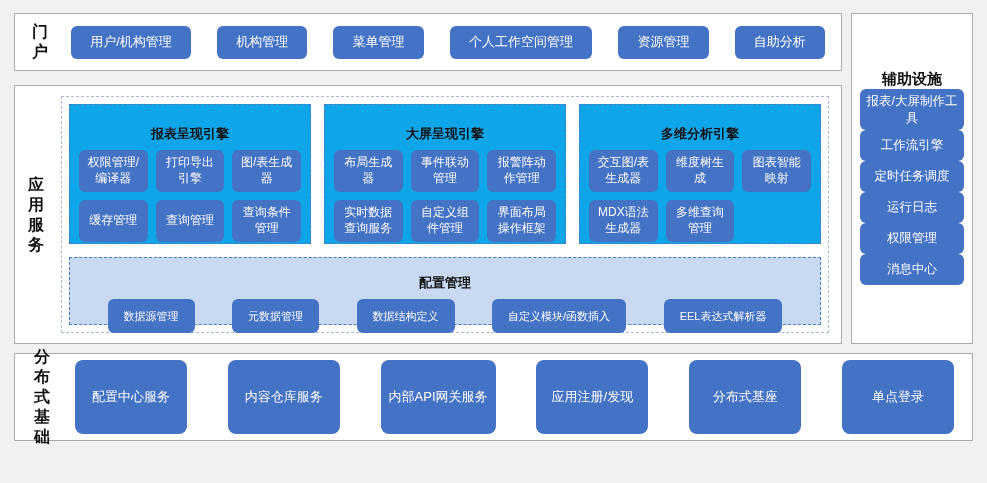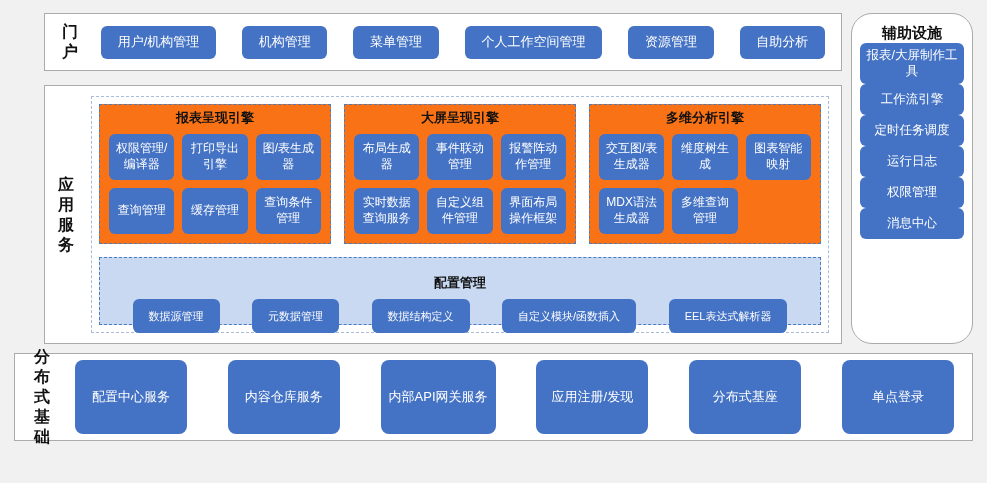--- a/index.html
+++ b/index.html
@@ -6,21 +6,21 @@
   html,body { background:#e9e9e9; }
   body { font-family: "Liberation Sans", "DejaVu Sans", sans-serif; }
   .page {
     width: 987px; height: 483px;
     background: #f1f1f1;
     padding: 13px 14px;
     position: relative;
   }
   .panel { background:#ffffff; border:1px solid #ababab; }
   .layout { display:flex; gap:9px; height:331px; }
-  .left-col { flex:1; display:flex; flex-direction:column; gap:14px; min-width:0;margin-left:30px; }
+  .left-col { flex:1; display:flex; flex-direction:column; gap:14px; min-width:0; }
 
   .v-label {
     font-weight:bold; color:#111; width:18px; word-break:break-all;
     line-height:1.25; font-size:16px; text-align:center; flex:0 0 auto;
   }
 
   .node {
     background:#4472c4; color:#ffffff; border-radius:6px;
     display:flex; align-items:center; justify-content:center;
     text-align:center; cursor:default;
@@ -32,33 +32,33 @@
   .portal .node { flex:1 1 auto; height:33px; font-size:13px; padding:0 12px; white-space:nowrap; }
 
   
   .services { flex:1; display:flex; align-items:center; padding:10px 12px; min-height:0; }
   .svc-box {
     flex:1; align-self:stretch; border:1px dashed #a8bbd8; padding:7px;
     display:flex; flex-direction:column; gap:13px; margin-left:16px; min-width:0;
   }
   .engines { display:flex; gap:13px; flex:1; min-height:0; }
   .engine {
-    flex:1; background:#f97316; border:1px dashed #4a7ac0;
-    padding:4px 9px 9px; display:flex; flex-direction:column; min-width:0;
+    flex:1; background:#0ea5e9; border:1px dashed #4a7ac0;
+    padding:20px 9px 9px; display:flex; flex-direction:column; min-width:0;
   }
   .group-title { font-size:13px; font-weight:bold; color:#111; text-align:center; margin-bottom:7px; }
   .engine-grid { display:grid; grid-template-columns:repeat(3,1fr); gap:8px; flex:1; }
   .engine-grid .node { font-size:12px; line-height:1.3; padding:4px 6px; min-height:42px; }
 
   .config { background:#c9d9f2; border:1px dashed #4a7ac0; height:68px; padding:16px 10px 10px; display:flex; flex-direction:column; }
   .config-row { display:flex; justify-content:space-evenly; align-items:center; flex:1; gap:10px; }
   .config-row .node { height:34px; padding:0 16px; font-size:11px; white-space:nowrap; }
 
   
-  .sidebar { width:122px; padding:8px 8px 12px; display:flex; flex-direction:column; justify-content:flex-start;border-radius:21px; }
+  .sidebar { width:122px; padding:8px 8px 12px; display:flex; flex-direction:column; justify-content:center; }
   .sidebar-title { font-size:15px; font-weight:bold; text-align:center; color:#111; padding-top:2px; }
   .sidebar .node { min-height:31px; font-size:12.5px; padding:4px 5px; line-height:1.3; }
 
   
   .foundation { margin-top:9px; height:88px; display:flex; align-items:center; padding:0 18px; }
   .foundation .btns { flex:1; display:flex; justify-content:space-between; align-items:center; margin-left:24px; gap:20px; }
   .foundation .node { height:74px; min-width:112px; font-size:13px; border-radius:8px; padding:0 8px; white-space:nowrap; }
 </style>
 </head>
 <body>
@@ -83,22 +83,22 @@
         <div class="v-label">应用服务</div>
         <div class="svc-box">
           <div class="engines">
 
             <div class="engine">
               <div class="group-title">报表呈现引擎</div>
               <div class="engine-grid">
                 <div class="node">权限管理/编译器</div>
                 <div class="node">打印导出引擎</div>
                 <div class="node">图/表生成器</div>
+                <div class="node">缓存管理</div>
                 <div class="node">查询管理</div>
-                <div class="node">缓存管理</div>
                 <div class="node">查询条件管理</div>
               </div>
             </div>
 
             <div class="engine">
               <div class="group-title">大屏呈现引擎</div>
               <div class="engine-grid">
                 <div class="node">布局生成器</div>
                 <div class="node">事件联动管理</div>
                 <div class="node">报警阵动作管理</div>

